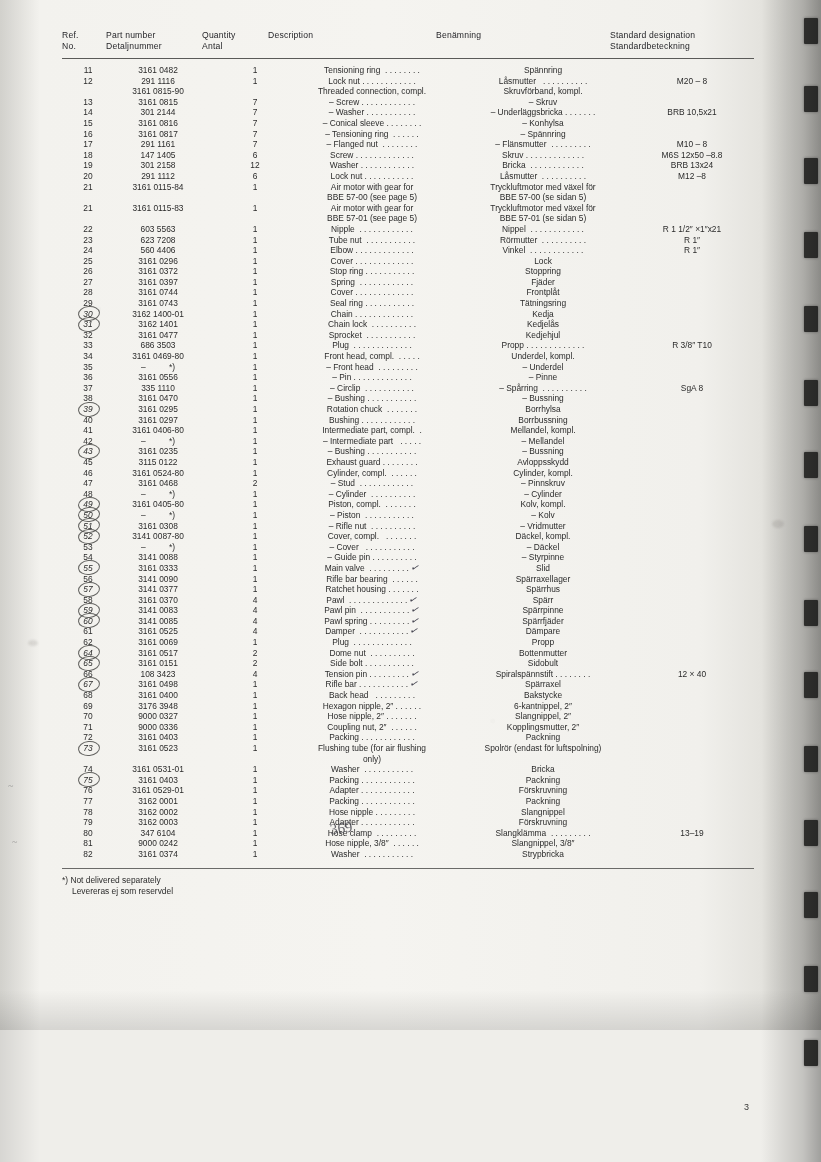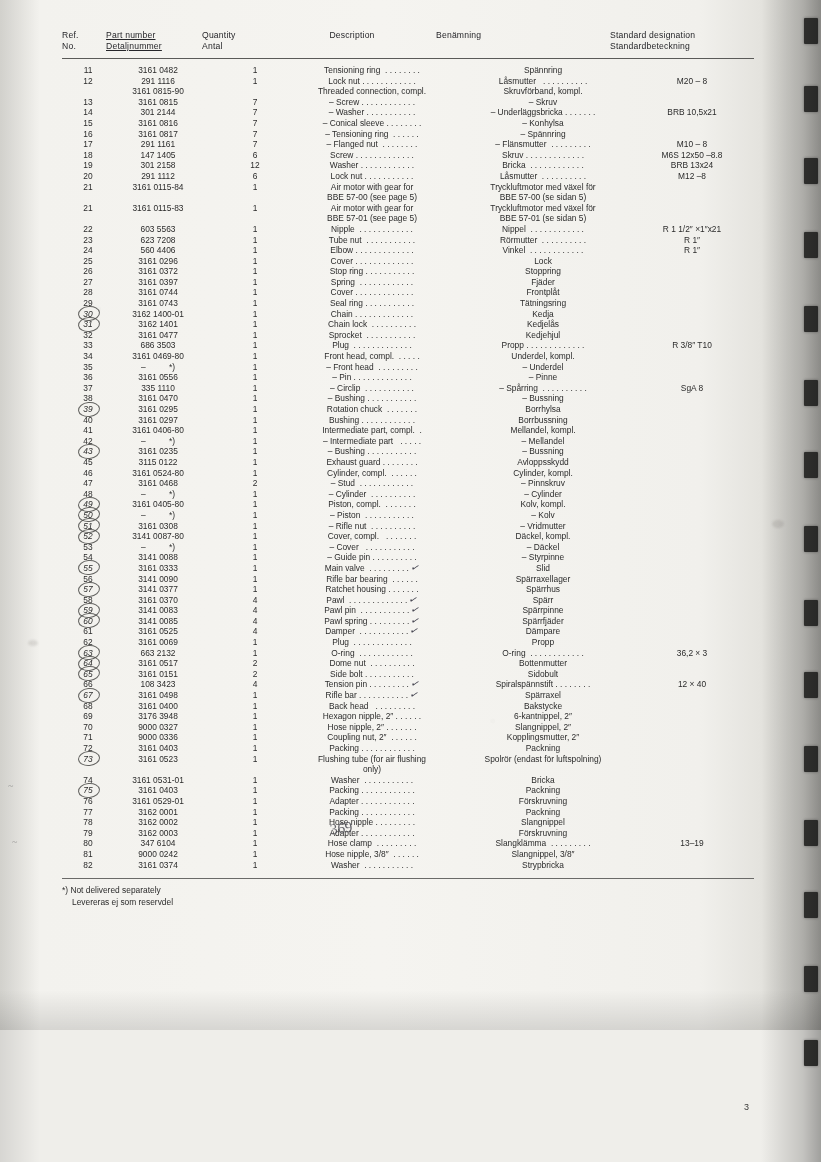--- a/index.html
+++ b/index.html
@@ -68,23 +68,23 @@
   }
   .rule{
     border-top:1px solid #5a5a58;
     height:0;
     margin:0 0 6px 0;
     width:100%;
   }
   .rule.thin{border-top:1px solid #6a6a68;}
 
   .c-ref{width:44px;}
-  .c-part{width:96px;text-decoration:underline;}
+  .c-part{width:96px;}
   .c-qty{width:66px;}
-  .c-desc{width:168px;text-align:center;}
+  .c-desc{width:168px;}
   .c-ben{width:174px;}
   .c-std{width:auto;flex:1;}
 
   .hdr .l1{display:block;}
   .hdr .l2{display:block;}
 
   
   table{
     border-collapse:collapse;
     width:100%;
@@ -639,28 +639,20 @@
           </tr>
           <tr>
             <td class="t-ref">62</td>
             <td class="t-part">3161 0069</td>
             <td class="t-qty">1</td>
             <td class="t-desc">Plug  . . . . . . . . . . . . .</td>
             <td class="t-ben">Propp</td>
             <td class="t-std"></td>
           </tr>
           <tr>
-            <td class="t-ref"><span class="circ">63</span></td>
-            <td class="t-part">663 2132</td>
-            <td class="t-qty">1</td>
-            <td class="t-desc">O-ring  . . . . . . . . . . . .</td>
-            <td class="t-ben">O-ring  . . . . . . . . . . . .</td>
-            <td class="t-std">36,2 × 3</td>
-          </tr>
-          <tr>
             <td class="t-ref"><span class="circ">64</span></td>
             <td class="t-part">3161 0517</td>
             <td class="t-qty">2</td>
             <td class="t-desc">Dome nut  . . . . . . . . . .</td>
             <td class="t-ben">Bottenmutter</td>
             <td class="t-std"></td>
           </tr>
           <tr>
             <td class="t-ref"><span class="circ">65</span></td>
             <td class="t-part">3161 0151</td>

